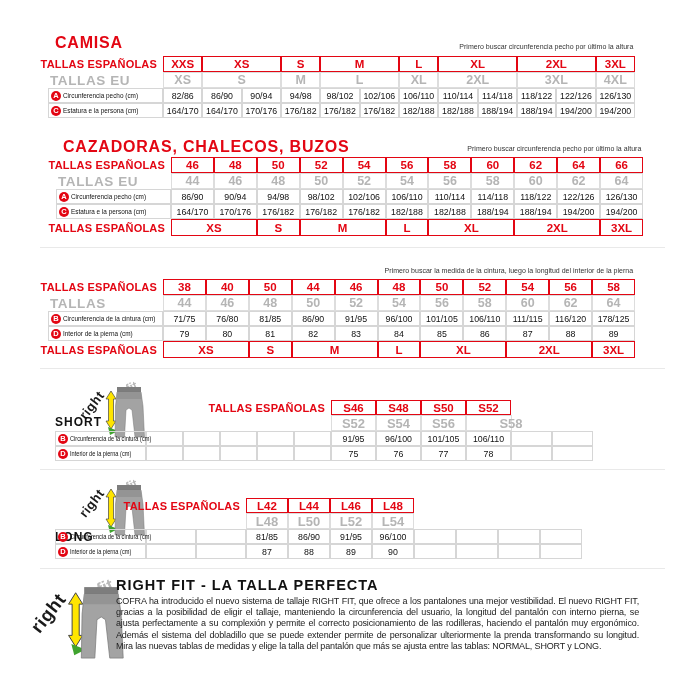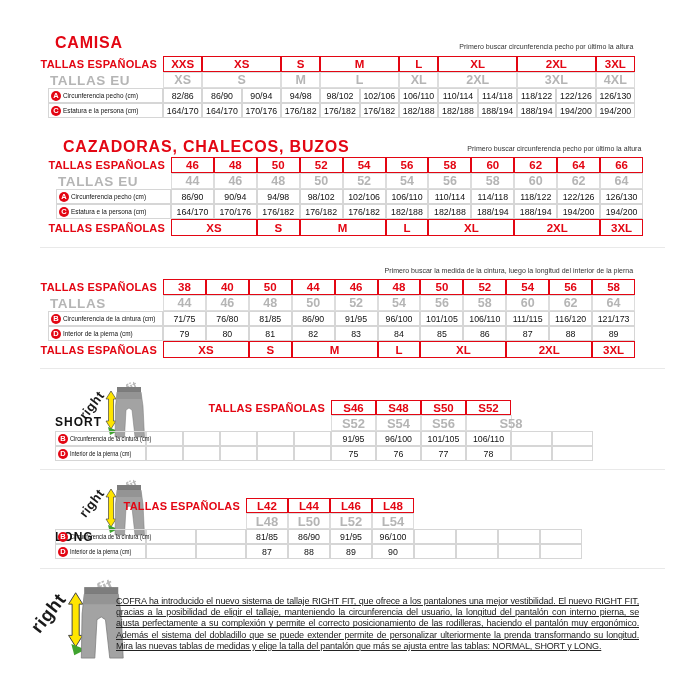--- a/index.html
+++ b/index.html
@@ -42,21 +42,21 @@
   .logo-inner{position:absolute;left:0;top:0;width:64px;height:58px;}
   .fit-logo.big .logo-inner{transform:scale(1.42);transform-origin:0 0;}
   .logo-right{position:absolute;left:-6px;top:28px;font-weight:bold;font-size:13px;color:#1a1a1a;
               transform:rotate(-52deg);transform-origin:0 50%;letter-spacing:0.5px;}
   .logo-fit{position:absolute;left:38px;top:-2px;font-weight:bold;font-size:12px;color:#b9b9b9;
             transform:rotate(-24deg);}
   .pants{position:absolute;left:17px;top:5px;}
   .info-title{position:absolute;left:71px;top:1px;font-weight:bold;font-size:14.5px;
               color:#111;letter-spacing:1px;white-space:nowrap;}
   .info-text{position:absolute;left:71px;top:20px;width:523px;font-size:9px;line-height:11.2px;
-             color:#222;text-align:justify;letter-spacing:-0.15px;text-decoration:underline;}
+             color:#222;text-align:justify;letter-spacing:-0.15px;}
   .divider{position:absolute;left:40px;width:625px;height:1px;background:#e9e9e9;}
 </style>
 </head>
 <body>
 
 <div class="page">
 
   <div class="sec" id="sec-camisa" style="left:48px;top:34px;width:587px;">
     <div class="sec-head">
       <span class="sec-title">CAMISA</span>
@@ -223,21 +223,21 @@
         <div class="c val">71/75</div>
         <div class="c val">76/80</div>
         <div class="c val">81/85</div>
         <div class="c val">86/90</div>
         <div class="c val">91/95</div>
         <div class="c val">96/100</div>
         <div class="c val">101/105</div>
         <div class="c val">106/110</div>
         <div class="c val">111/115</div>
         <div class="c val">116/120</div>
-        <div class="c val">121/173</div>
+        <div class="c val">178/125</div>
         <div class="c mlab">
           <span class="bdg">D</span>
           <span class="mtxt">Interior de la pierna (cm)</span>
         </div>
         <div class="c val">79</div>
         <div class="c val">80</div>
         <div class="c val">81</div>
         <div class="c val">82</div>
         <div class="c val">83</div>
         <div class="c val">84</div>
@@ -378,20 +378,21 @@
         <span class="logo-fit">fit</span>
         <svg class="pants" viewBox="0 0 40 52" width="40" height="52">
           <polygon points="6,4 11,12 8.5,12 8.5,34 11,34 6,42 1,34 3.5,34 3.5,12 1,12" fill="#ffe500" stroke="#444" stroke-width="0.7"></polygon>
           <polygon points="3,40 13,44 5,48" fill="#3fa32e"></polygon>
           <rect x="12" y="0" width="24" height="5" fill="#7d7d7d"></rect>
           <path d="M12,5 L36,5 L38,19 L39.5,50 L30,50 L27,23 L24,21 L21,23 L19.5,50 L10,50 L10.5,19 Z" fill="#a3a3a3" stroke="#777" stroke-width="0.5"></path>
           <path d="M12,5 L36,5 L37,12 L11.5,12 Z" fill="#949494"></path>
         </svg>
       </div>
     </div>
+    <span class="info-title">RIGHT FIT - LA TALLA PERFECTA</span>
     <div class="info-text">COFRA ha introducido el nuevo sistema de tallaje RIGHT FIT, que ofrece a los pantalones una mejor vestibilidad. El nuevo RIGHT FIT, gracias a la posibilidad de eligir el tallaje, manteniendo la circunferencia del usuario, la longitud del pantalón con interno pierna, se ajusta perfectamente a su complexión y permite el correcto posicionamiento de las rodilleras, haciendo el pantalón muy ergonómico. Además el sistema del dobladillo que se puede extender permite de personalizar ulteriormente la prenda transformando su longitud. Mira las nuevas tablas de medidas y elige la talla del pantalón que más se ajusta entre las tablas: NORMAL, SHORT y LONG.</div>
   </div>
 
   <div class="divider" style="top:247px;"></div>
   <div class="divider" style="top:368px;"></div>
   <div class="divider" style="top:469px;"></div>
   <div class="divider" style="top:568px;"></div>
 
 </div>
 

